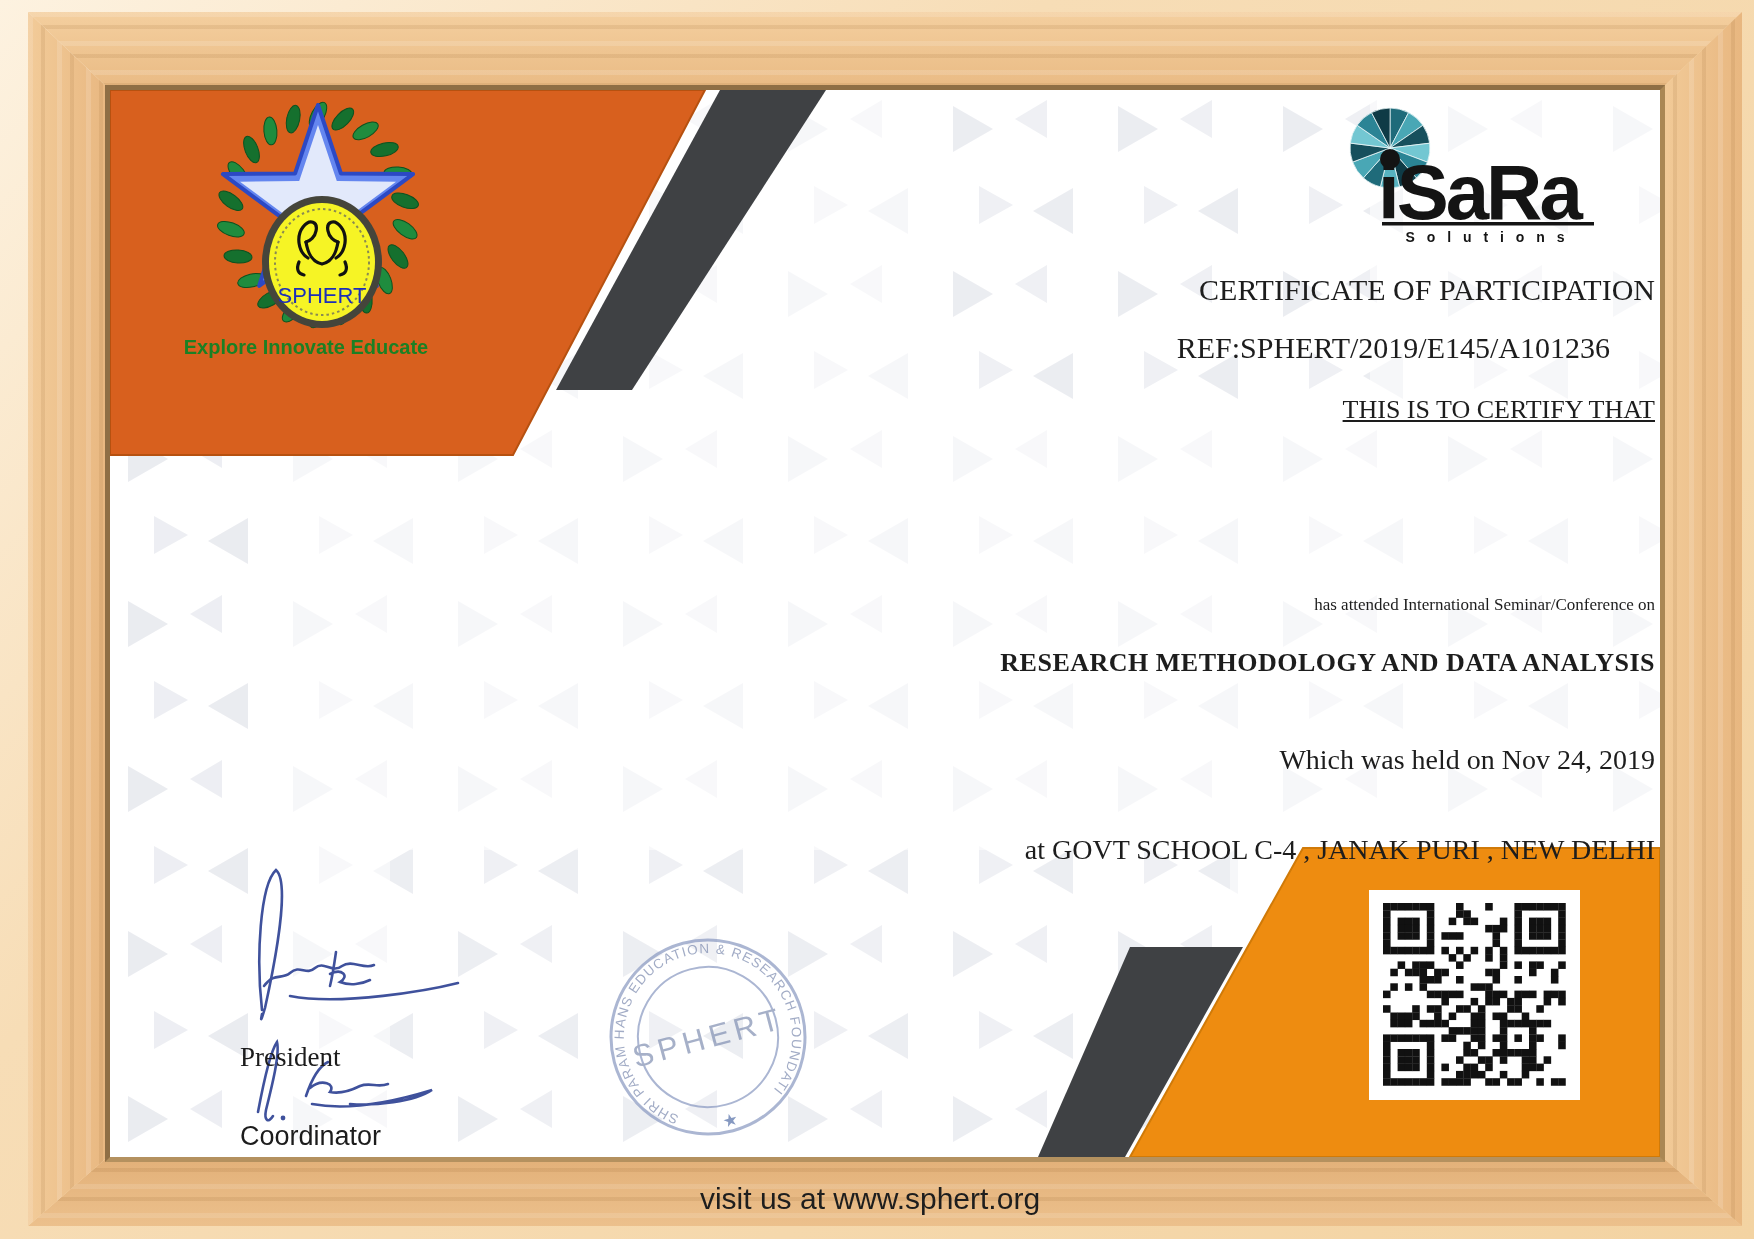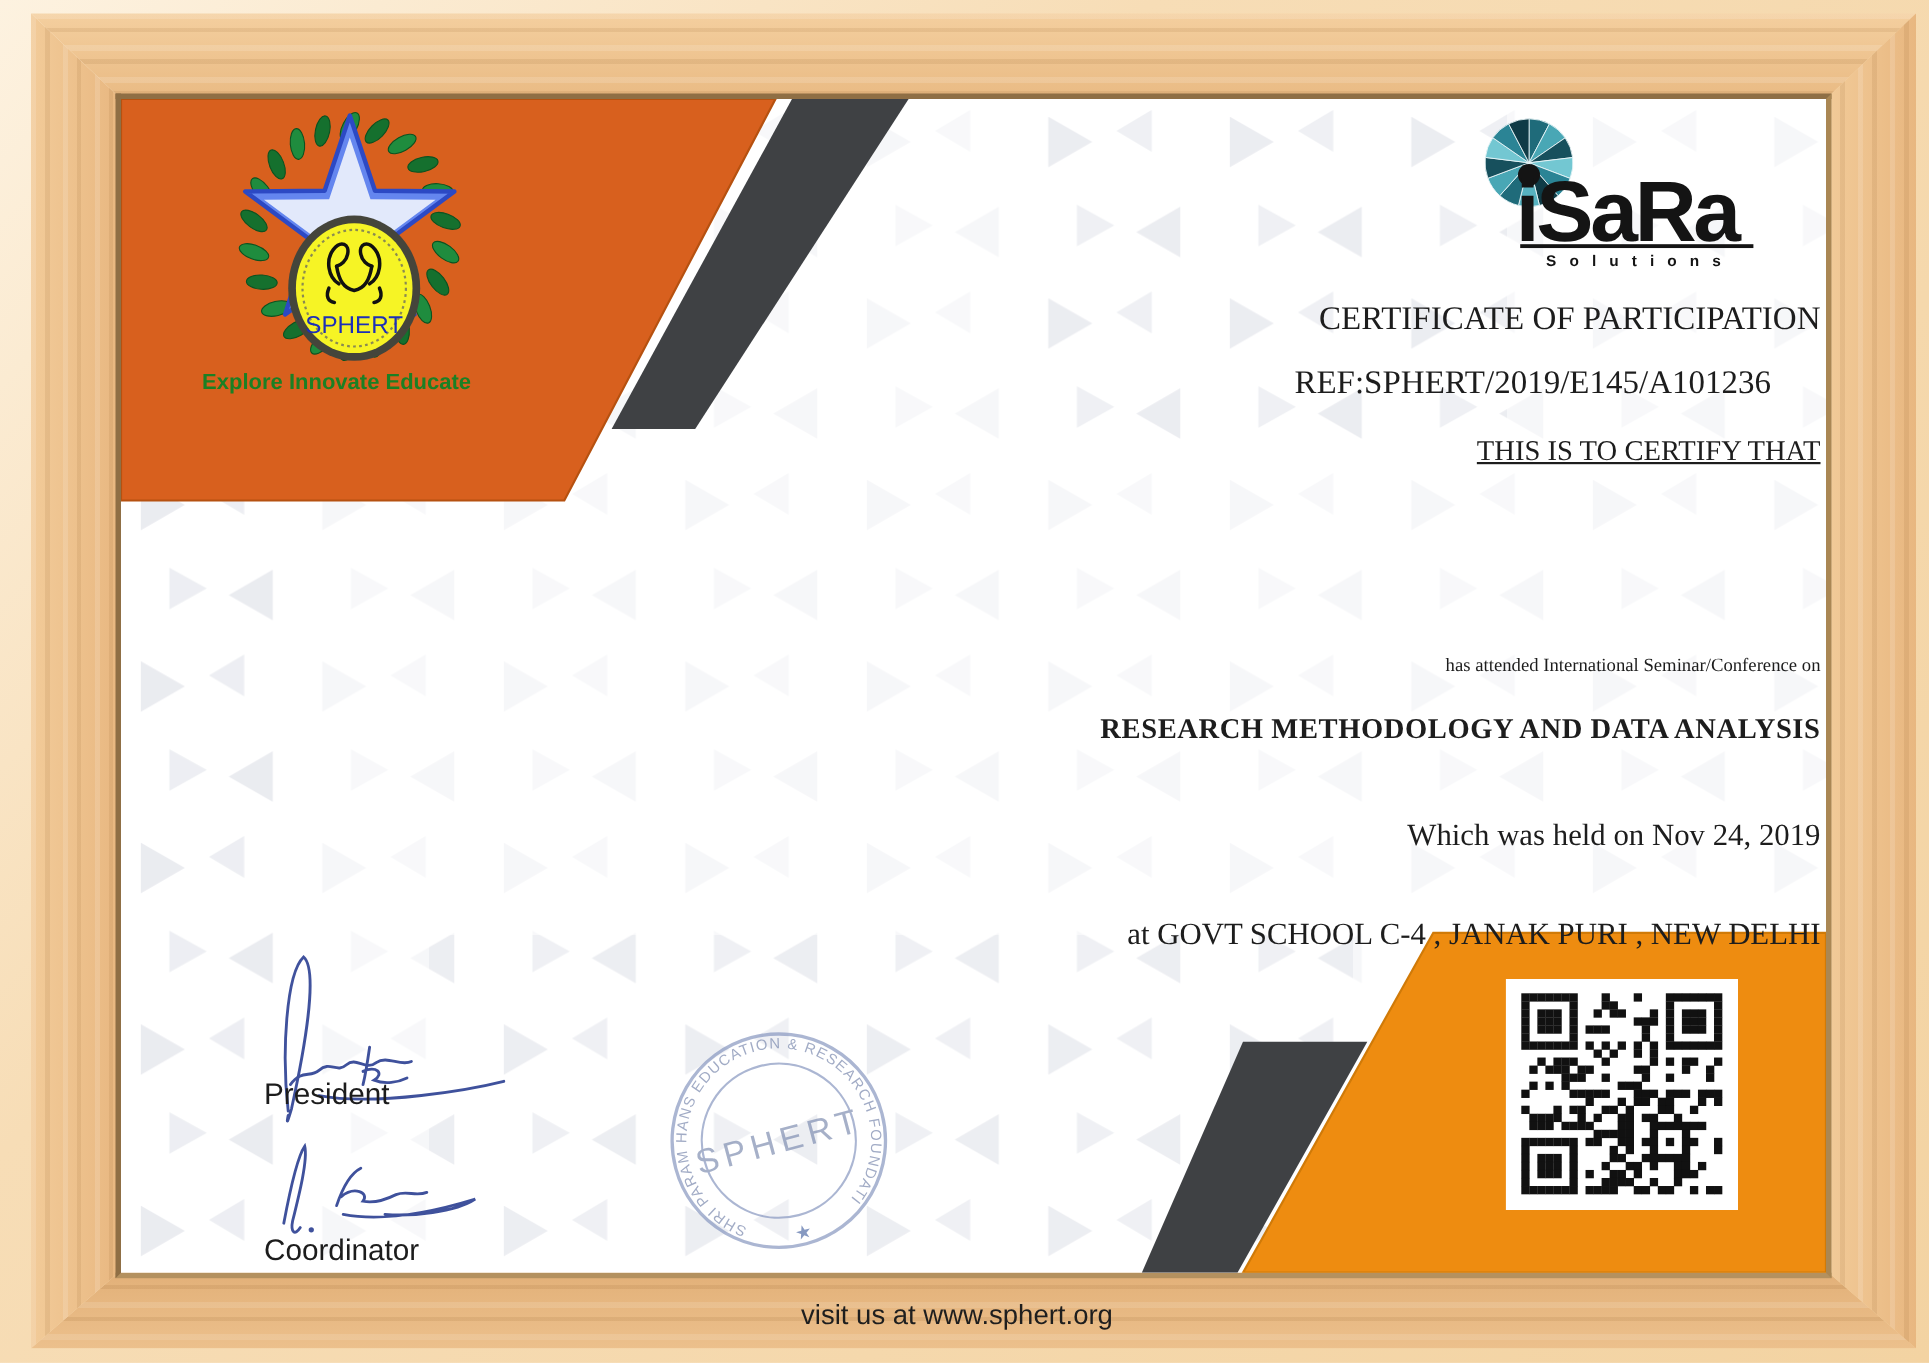--- a/index.html
+++ b/index.html
@@ -47,26 +47,26 @@
   #cert-title    { top:200px; font-size:30px; }
   #cert-ref      { top:258px; font-size:30px; left:280px; width:1220px; text-align:right; }
   #certify-line  { top:320px; font-size:26px;text-decoration:underline; }
   #recipient     { top:382px; font-size:30px; font-weight:bold; color:#f0541e; letter-spacing:.5px; }
   #attended-line { top:478px; font-size:17px;margin-top:37px; }
   #event-title   { top:573px; font-size:26px; font-weight:bold; letter-spacing:.5px; }
   #date-line     { top:670px; font-size:28px; }
   #venue-line    { top:760px; font-size:28px; }
   .sig-label { position:absolute; font-family:"Liberation Sans",sans-serif;
                font-size:27px; color:#1c1c1c; z-index:5; }
-  #president-label   { left:130px; top:890px; }
+  #president-label   { left:130px; top:952px;font-family:Liberation Serif, serif; }
   #coordinator-label { left:130px; top:1031px; }
   
   #footer-text {
     position:absolute; left:0; top:1182px; width:1740px; text-align:center;
-    font-family:"Liberation Sans",sans-serif; font-size:25px; color:#1e1e1e; z-index:6;
+    font-family:"Liberation Sans",sans-serif; font-size:30px; color:#1e1e1e; z-index:6;
   }
 </style>
 </head>
 <body>
 
 <div class="wood wood-h" id="frame-top"></div>
 <div class="wood wood-h" id="frame-bottom"></div>
 <div class="wood wood-v" id="frame-left"></div>
 <div class="wood wood-v" id="frame-right"></div>
 <div id="frame-bevel"></div>

